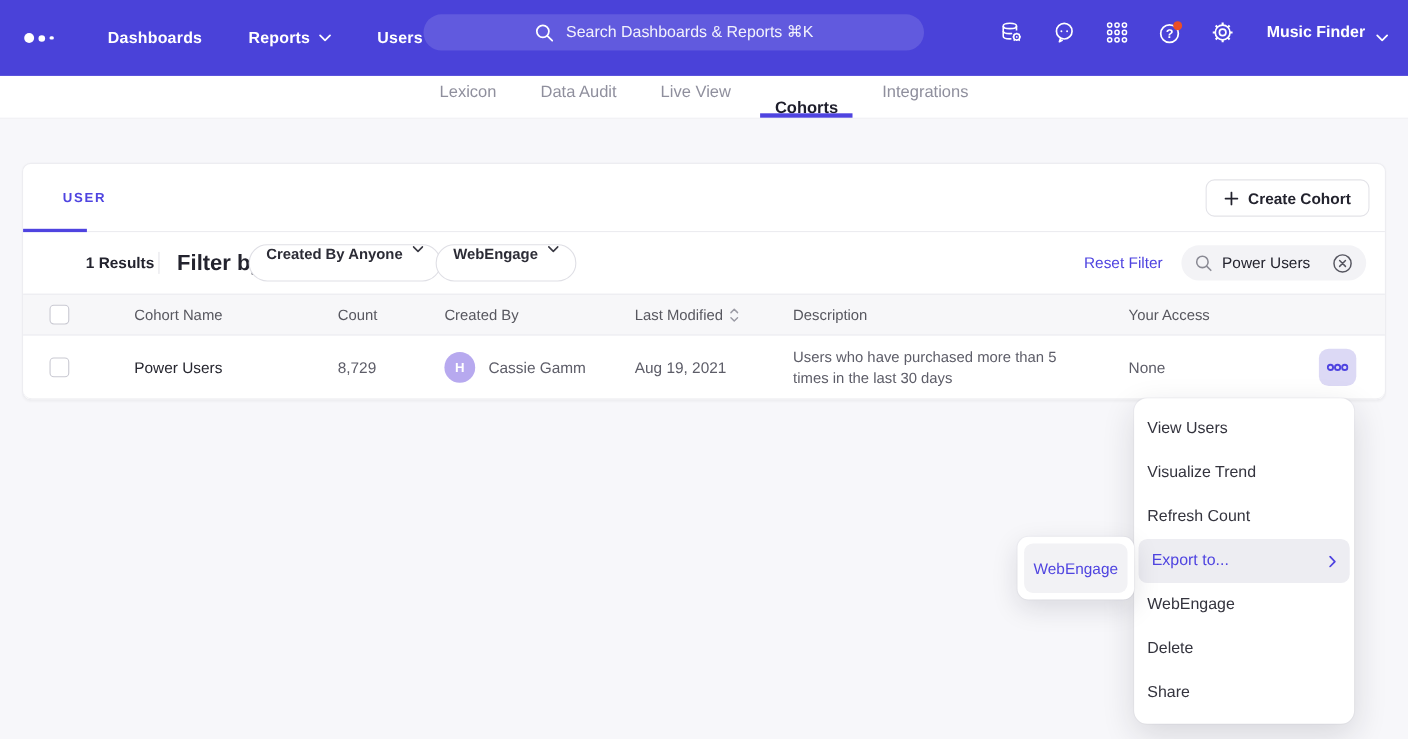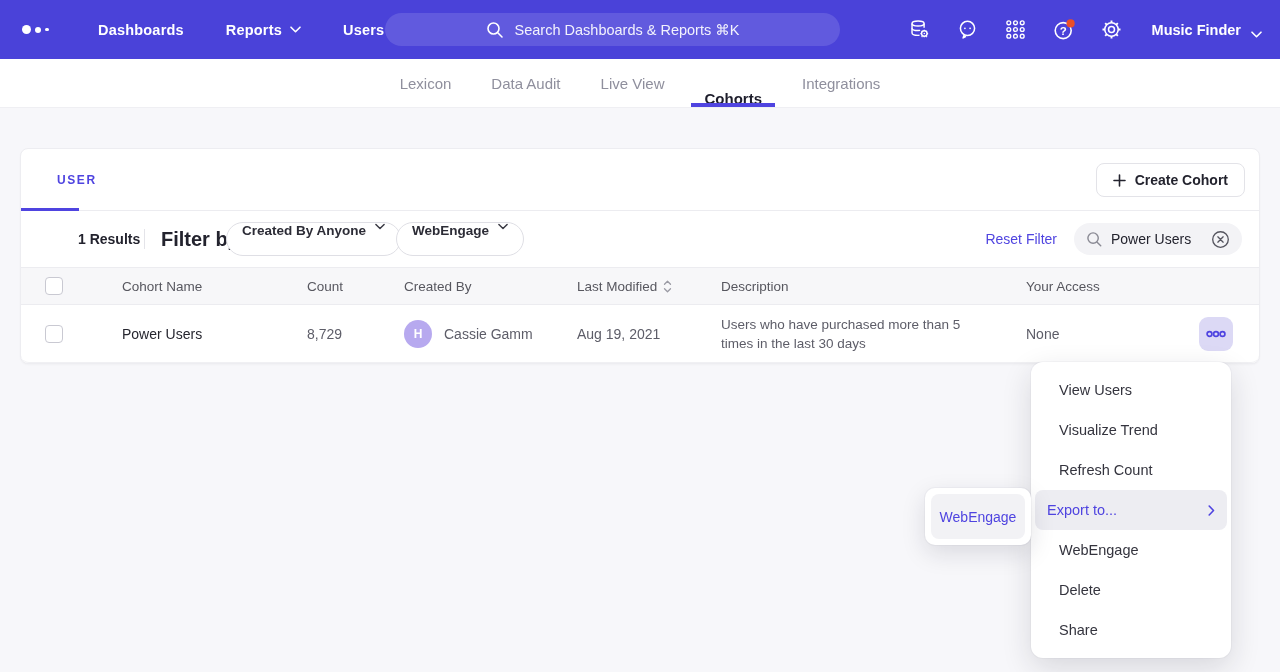--- a/index.html
+++ b/index.html
@@ -1,20 +1,20 @@
 <!DOCTYPE html>
 <html><head>
 <meta charset="utf-8">
 <style>
   * { margin:0; padding:0; box-sizing:border-box; }
   html,body { width:1280px; height:672px; overflow:hidden; }
   body { font-family:"Liberation Sans", sans-serif; background:#F7F7FA; position:relative; }
 
   
-  .navbar { position:absolute; left:0; top:0; width:1280px; height:59px; background:#4A42D9; display:flex; align-items:center; z-index:5; }
+  .navbar { position:absolute; left:0; top:0; width:1280px; height:69px; background:#4A42D9; display:flex; align-items:center; z-index:5; }
   .logo { display:flex; align-items:center; gap:4px; margin-left:22px; width:46px; cursor:pointer; }
   .logo i { display:block; background:#fff; border-radius:50%; }
   .logo i:nth-child(1){ width:9px; height:9px; }
   .logo i:nth-child(2){ width:6px; height:6px; }
   .logo i:nth-child(3){ width:3.5px; height:3.5px; }
   .nav-links { display:flex; align-items:center; gap:42px; margin-left:30px; }
   .nav-link { color:#fff; font-size:14.5px; font-weight:600; letter-spacing:.2px; cursor:pointer; display:flex; align-items:center; gap:8px; }
   .nav-search { position:absolute; left:385px; top:13px; width:455px; height:33px; border-radius:17px; background:rgba(255,255,255,0.13); display:flex; align-items:center; justify-content:center; gap:11px; color:rgba(255,255,255,0.92); font-size:14.5px; cursor:text; }
   .nav-right { position:absolute; right:0; top:0; height:59px; display:flex; align-items:center; padding-right:18px; }
   .nav-icon { width:48px; height:59px; display:flex; align-items:center; justify-content:center; cursor:pointer; }
@@ -59,21 +59,21 @@
   .c-access { left:1005px; }
   .c-actions { left:1178px; }
   .checkbox { width:18px; height:18px; border:1.5px solid #C9C9D2; border-radius:4px; background:#fff; cursor:pointer; }
   .row-name { color:#26262F; font-weight:500; }
   .desc-text { font-size:13.5px; line-height:19px; color:#5D5D68; }
   .avatar { width:28px; height:28px; border-radius:50%; background:#B7A9EF; color:#fff; font-size:12px; font-weight:600; display:flex; align-items:center; justify-content:center; margin-right:12px; }
   .ooo-btn { width:34px; height:34px; border-radius:9px; background:#DCD9F5; border:none; display:flex; align-items:center; justify-content:center; cursor:pointer; }
 
   
   .ctx-menu { position:absolute; left:1031px; top:362px; width:200px; background:#fff; border-radius:12px; padding:8px 0; box-shadow:0 10px 30px rgba(25,25,45,0.14), 0 0 0 1px rgba(30,30,50,0.03); z-index:10; }
-  .ctx-item { height:40px; display:flex; align-items:center; padding:0 28px; font-size:14.5px; color:#34343E; cursor:pointer; }
+  .ctx-item { height:40px; display:flex; align-items:center; padding:0 12px; font-size:14.5px; color:#34343E; cursor:pointer; }
   .ctx-item.highlight { margin:0 4px; padding:0 12px; border-radius:8px; background:#EDEDF2; color:#4F44E0; justify-content:space-between; }
 
   
   .sub-menu { position:absolute; left:925px; top:488px; width:106px; height:57px; background:#fff; border-radius:10px; box-shadow:0 8px 24px rgba(25,25,45,0.13), 0 0 0 1px rgba(30,30,50,0.03); padding:6px; z-index:11; }
   .sub-item { width:100%; height:100%; border-radius:8px; background:#F2F2F5; display:flex; align-items:center; justify-content:center; font-size:14px; color:#4F44E0; cursor:pointer; }
 </style>
 </head>
 <body>
 
 <div class="navbar">

